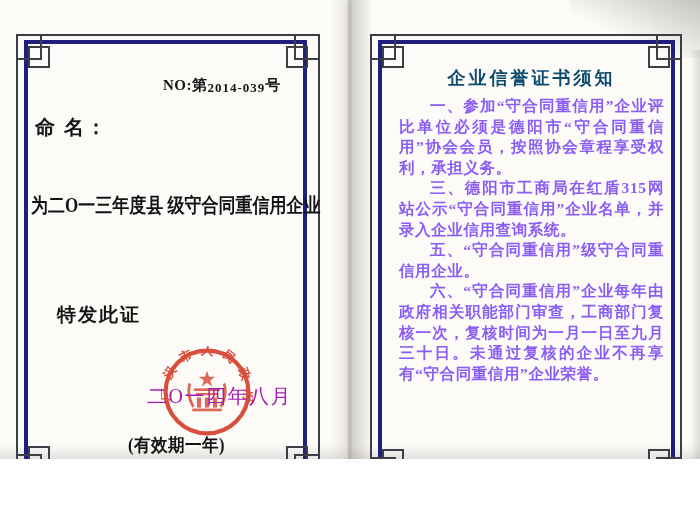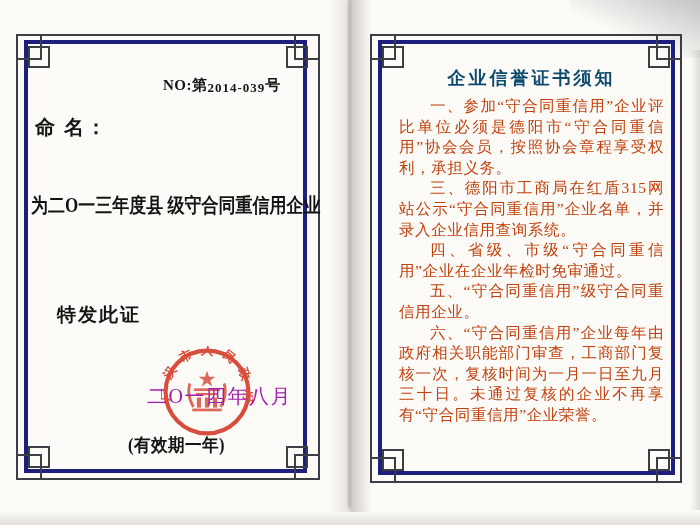--- a/index.html
+++ b/index.html
@@ -1,17 +1,17 @@
 <!DOCTYPE html>
 <html><head>
 <meta charset="utf-8">
 <style>
   html,body{margin:0;padding:0;background:#ffffff;}
   .stage{
-    position:relative;width:700px;height:525px;overflow:hidden;
+    position:relative;width:700px;height:459px;overflow:hidden;
     background:#fcfbf8;
     font-family:"Liberation Serif","DejaVu Serif",serif;
     color:#17171a;
   }
   
   .thin-rect{position:absolute;border:2px solid #3d3d46;box-sizing:border-box;background:transparent;}
   .thin-rect.lp{left:16px;top:34px;width:304px;height:446px;}
   .thin-rect.rp{left:370px;top:34px;width:312px;height:449px;}
   .navy-rect{position:absolute;border:4px solid #1d1e7e;box-sizing:border-box;background:transparent;}
   .navy-rect.lp{left:24px;top:40px;width:283px;height:433px;}
@@ -45,22 +45,22 @@
     transform:scaleX(.85);transform-origin:left center;color:#121215;}
   .issue{position:absolute;left:57px;top:302px;font-weight:bold;font-size:19px;letter-spacing:2px;color:#141414;}
   .date-line{position:absolute;left:147px;top:383px;font-weight:normal;font-size:20px;letter-spacing:1.5px;color:#a21caf;z-index:4;white-space:nowrap;}
   .validity{position:absolute;left:128px;top:433px;font-weight:bold;font-size:18px;letter-spacing:.5px;
     transform:scaleX(.92);transform-origin:left center;color:#141414;white-space:nowrap;}
   .seal{position:absolute;left:161px;top:346px;width:92px;height:92px;z-index:3;opacity:.92;}
   
   .rp-title{position:absolute;left:400px;top:66px;width:263px;text-align:center;
     font-weight:bold;font-size:18px;letter-spacing:3px;color:#0c4a6e;}
   .rp-body{position:absolute;left:399px;top:96px;width:265px;
-    font-weight:normal;font-size:15.5px;line-height:20.6px;letter-spacing:.6px;
-    text-align:justify;color:#c2410c;}
+    font-weight:bold;font-size:15.5px;line-height:20.6px;letter-spacing:.6px;
+    text-align:justify;color:#8b5cf6;}
   .rp-body p{margin:0;text-indent:2em;}
   .rp-body p.no-indent{text-indent:0;}
 </style>
 </head>
 <body>
 
 <div class="stage">
 
   <div class="shade top-right"></div>
   <div class="shade fold"></div>
@@ -143,19 +143,18 @@
     <div class="corner br" style="left:634px;top:435px;">
         <div class="sq-a"></div>
         <div class="sq-b"></div>
       </div>
 
     <div class="rp-title">企业信誉证书须知</div>
 
     <div class="rp-body">
       <p>一、参加“守合同重信用”企业评比单位必须是德阳市“守合同重信用”协会会员，按照协会章程享受权利，承担义务。</p>
       <p>三、德阳市工商局在红盾315网站公示“守合同重信用”企业名单，并录入企业信用查询系统。</p>
-      <p>四、省级、市级“守合同重信用”企业在企业年检时免审通过。</p>
       <p>五、“守合同重信用”级守合同重信用企业。</p>
       <p>六、“守合同重信用”企业每年由政府相关职能部门审查，工商部门复核一次，复核时间为一月一日至九月三十日。未通过复核的企业不再享有“守合同重信用”企业荣誉。</p>
     </div>
   </div>
 
 </div>
 
 </body></html>

